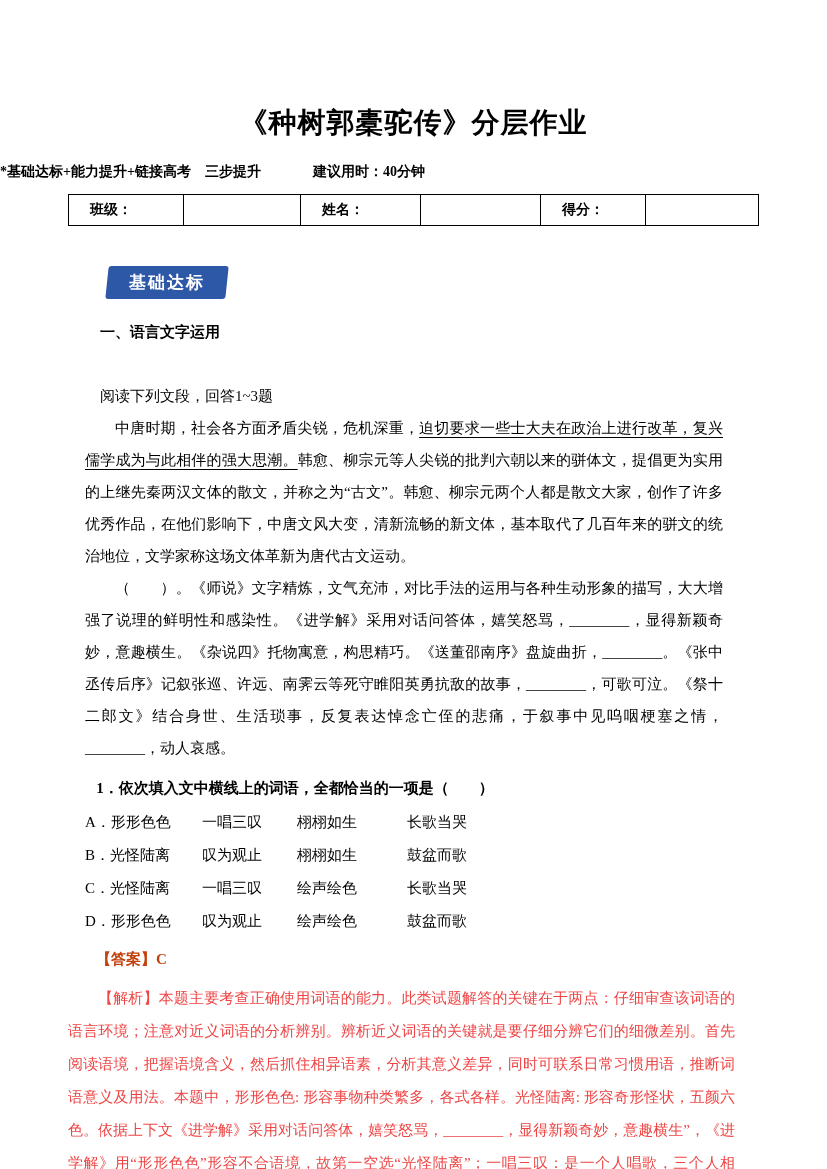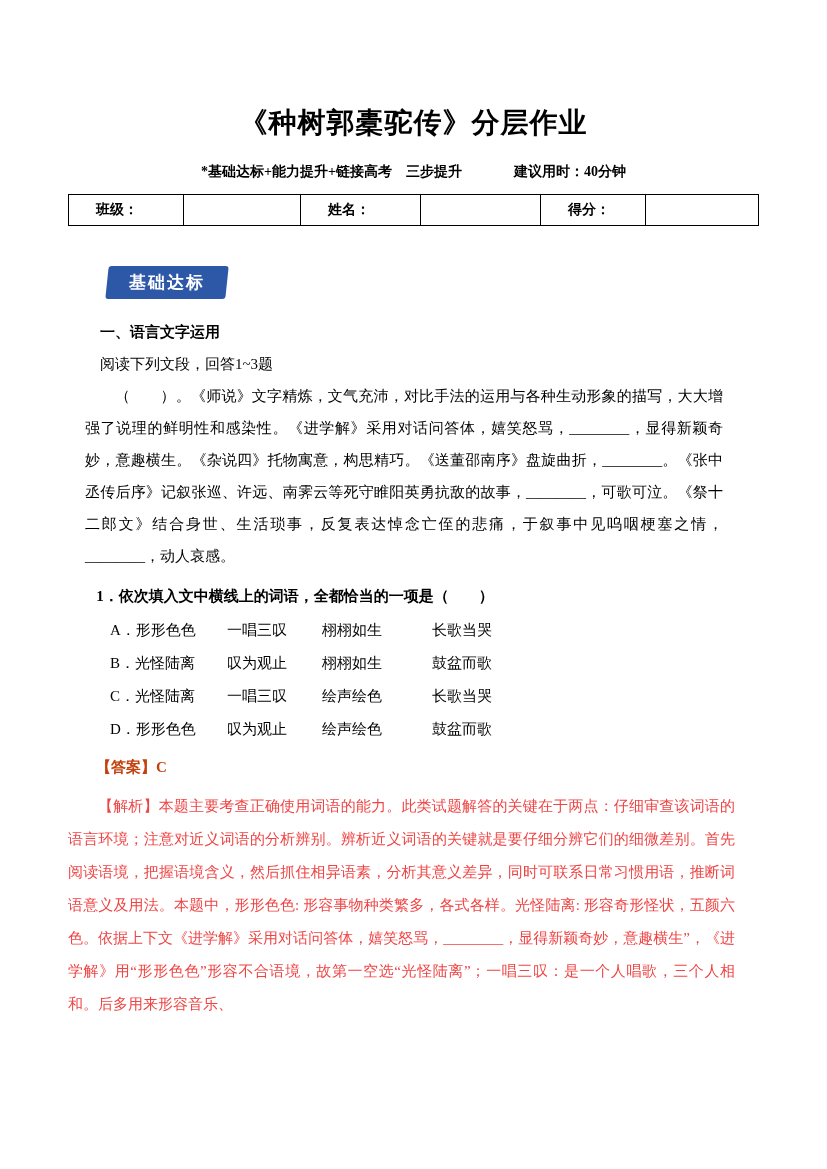--- a/index.html
+++ b/index.html
@@ -6,52 +6,52 @@
   html, body { background:#ffffff; }
   body {
     width:827px; height:1169px;
     font-family:"Liberation Serif","DejaVu Serif",serif;
     color:#000; position:relative; overflow:hidden;
   }
   .page { padding-top:104px; }
 
   .title { text-align:center; font-size:28px; font-weight:bold; letter-spacing:1px; }
 
-  .subtitle { text-align:center; font-size:14px; font-weight:bold; margin-top:21px; }
+  .subtitle { text-align:left; font-size:14px; font-weight:bold; margin-top:21px; }
   .subtitle .gap { display:inline-block; width:52px; }
   .subtitle .gap-small { display:inline-block; width:14px; }
 
   .info-table { width:690px; margin:13px auto 0; border-collapse:collapse; table-layout:fixed; }
-  .info-table td { border:1.5px solid #000; height:31px; font-size:14px; padding-left:27px; font-weight:bold; }
+  .info-table td { border:1.5px solid #000; height:31px; font-size:14px; padding-left:21px; font-weight:bold; }
   .info-table td.blank { padding:0; }
 
   .badge {
     margin:40px 0 0 107px; width:120px; height:33px;
     color:#fff; font-weight:bold; font-size:17px; letter-spacing:2px;
     display:flex; align-items:center; justify-content:center;
     border-radius:12px; position:relative;
   }
   .badge .bg {
     position:absolute; inset:0; border-radius:3px;
     transform:skewX(-6deg); z-index:0;
   }
   .badge .label { position:relative; z-index:1; }
 
   .content { padding:0 104px 0 85px; font-size:15px; line-height:32px; }
   .section-heading { font-weight:bold; margin-top:17px; text-indent:1em; }
-  .intro { text-indent:1em; }
+  .intro { text-indent:1em;margin-top:32px; }
   .para { text-align:justify; text-indent:2em; }
   .underline { text-decoration:underline; text-underline-offset:4px; }
 
   .stem { font-weight:bold; margin-top:8px; text-indent:0.75em; }
 
   .options { margin-top:1px; }
   .option-row {
     display:grid; grid-template-columns:117px 95px 110px auto;
-    margin-left:25px; height:33px; align-items:center; font-size:15px;
+    margin-left:0; height:33px; align-items:center; font-size:15px;
   }
 
   .answer { margin-top:6px; margin-left:11px; font-weight:bold; }
   .analysis { text-align:justify; text-indent:2em; margin:7px -12px 0 -17px; line-height:33px; }
 </style>
 </head>
 <body>
 
 <div class="page">
 
@@ -86,20 +86,21 @@
     <span class="bg" style="background: rgb(45, 87, 167);"></span>
     <span class="label">基础达标</span>
   </div>
 
   <div class="content">
 
     <div class="section-heading">一、语言文字运用</div>
 
     <div class="intro">阅读下列文段，回答1~3题</div>
 
+    <p class="para"><span>中唐时期，社会各方面矛盾尖锐，危机深重，</span><span class="underline">迫切要求一些士大夫在政治上进行改革，复兴儒学成为与此相伴的强大思潮。</span><span>韩愈、柳宗元等人尖锐的批判六朝以来的骈体文，提倡更为实用的上继先秦两汉文体的散文，并称之为“古文”。韩愈、柳宗元两个人都是散文大家，创作了许多优秀作品，在他们影响下，中唐文风大变，清新流畅的新文体，基本取代了几百年来的骈文的统治地位，文学家称这场文体革新为唐代古文运动。</span></p>
 
     <p class="para">（　　）。《师说》文字精炼，文气充沛，对比手法的运用与各种生动形象的描写，大大增强了说理的鲜明性和感染性。《进学解》采用对话问答体，嬉笑怒骂，________，显得新颖奇妙，意趣横生。《杂说四》托物寓意，构思精巧。《送董邵南序》盘旋曲折，________。《张中丞传后序》记叙张巡、许远、南霁云等死守睢阳英勇抗敌的故事，________，可歌可泣。《祭十二郎文》结合身世、生活琐事，反复表达悼念亡侄的悲痛，于叙事中见呜咽梗塞之情，________，动人哀感。</p>
 
     <div class="stem">1．依次填入文中横线上的词语，全都恰当的一项是（　　）</div>
 
     <div class="options">
       <div class="option-row">
         <span><span>A．</span><span>形形色色</span></span>
         <span>一唱三叹</span>
         <span>栩栩如生</span>

